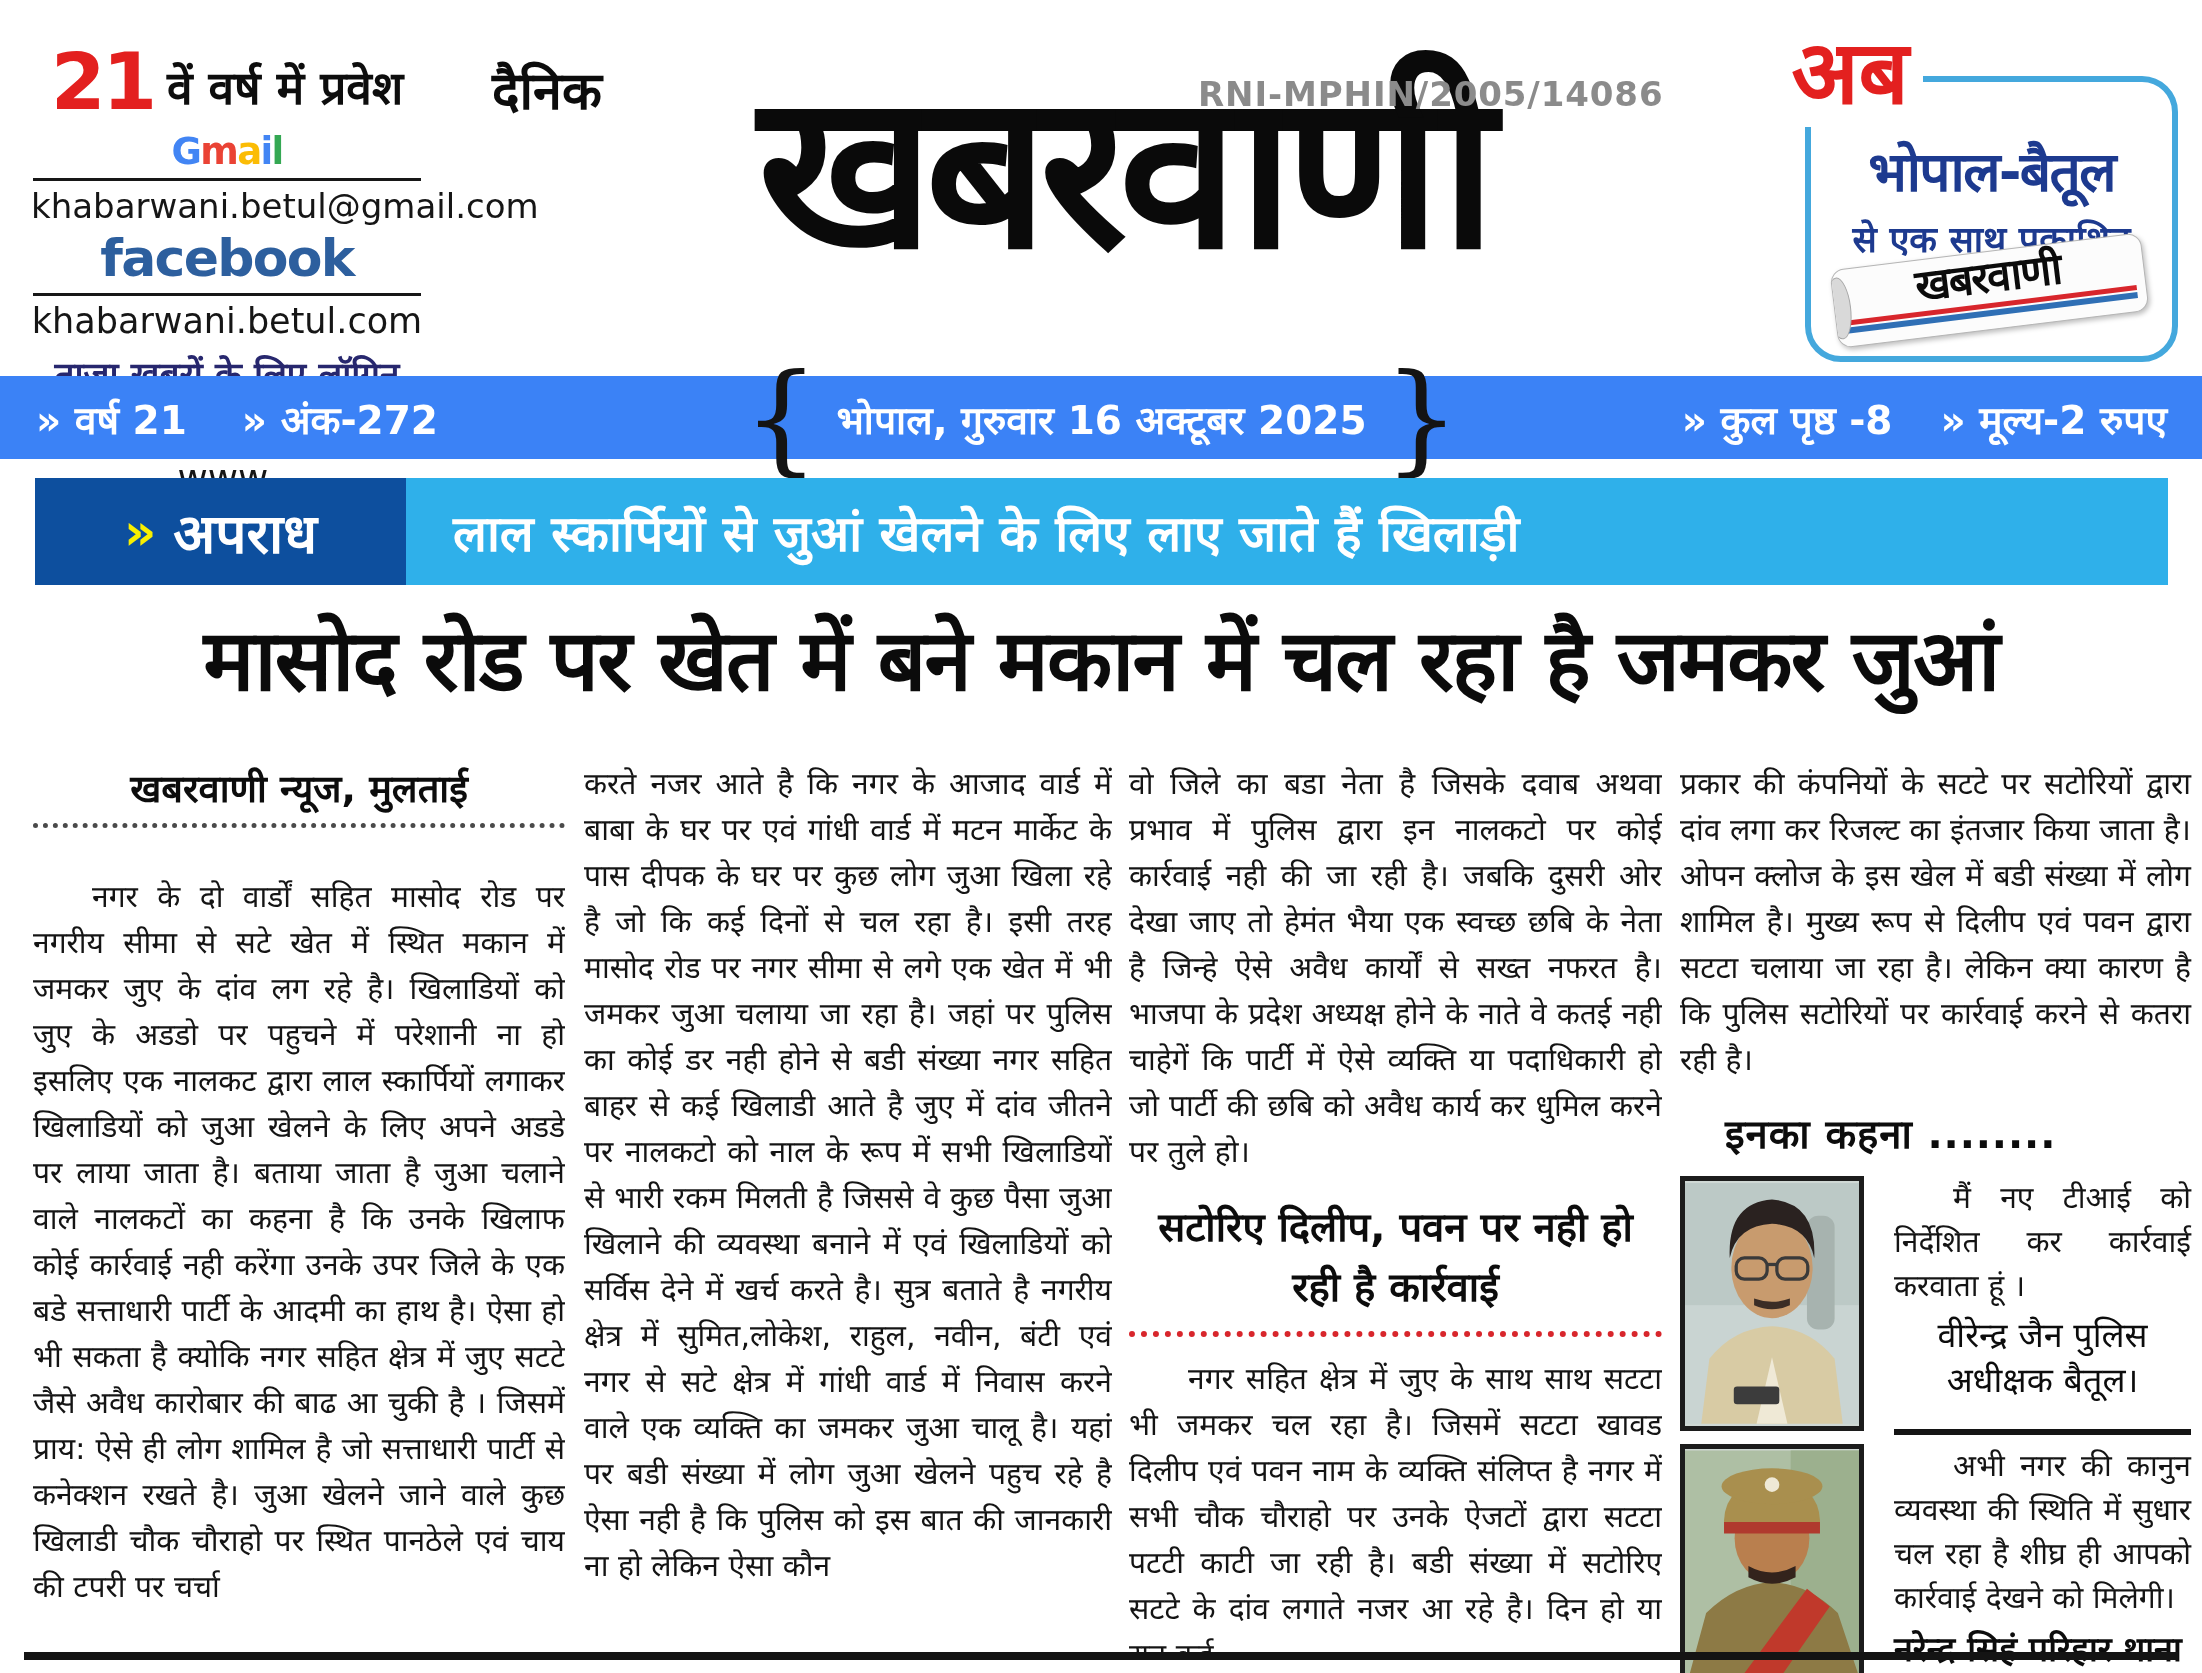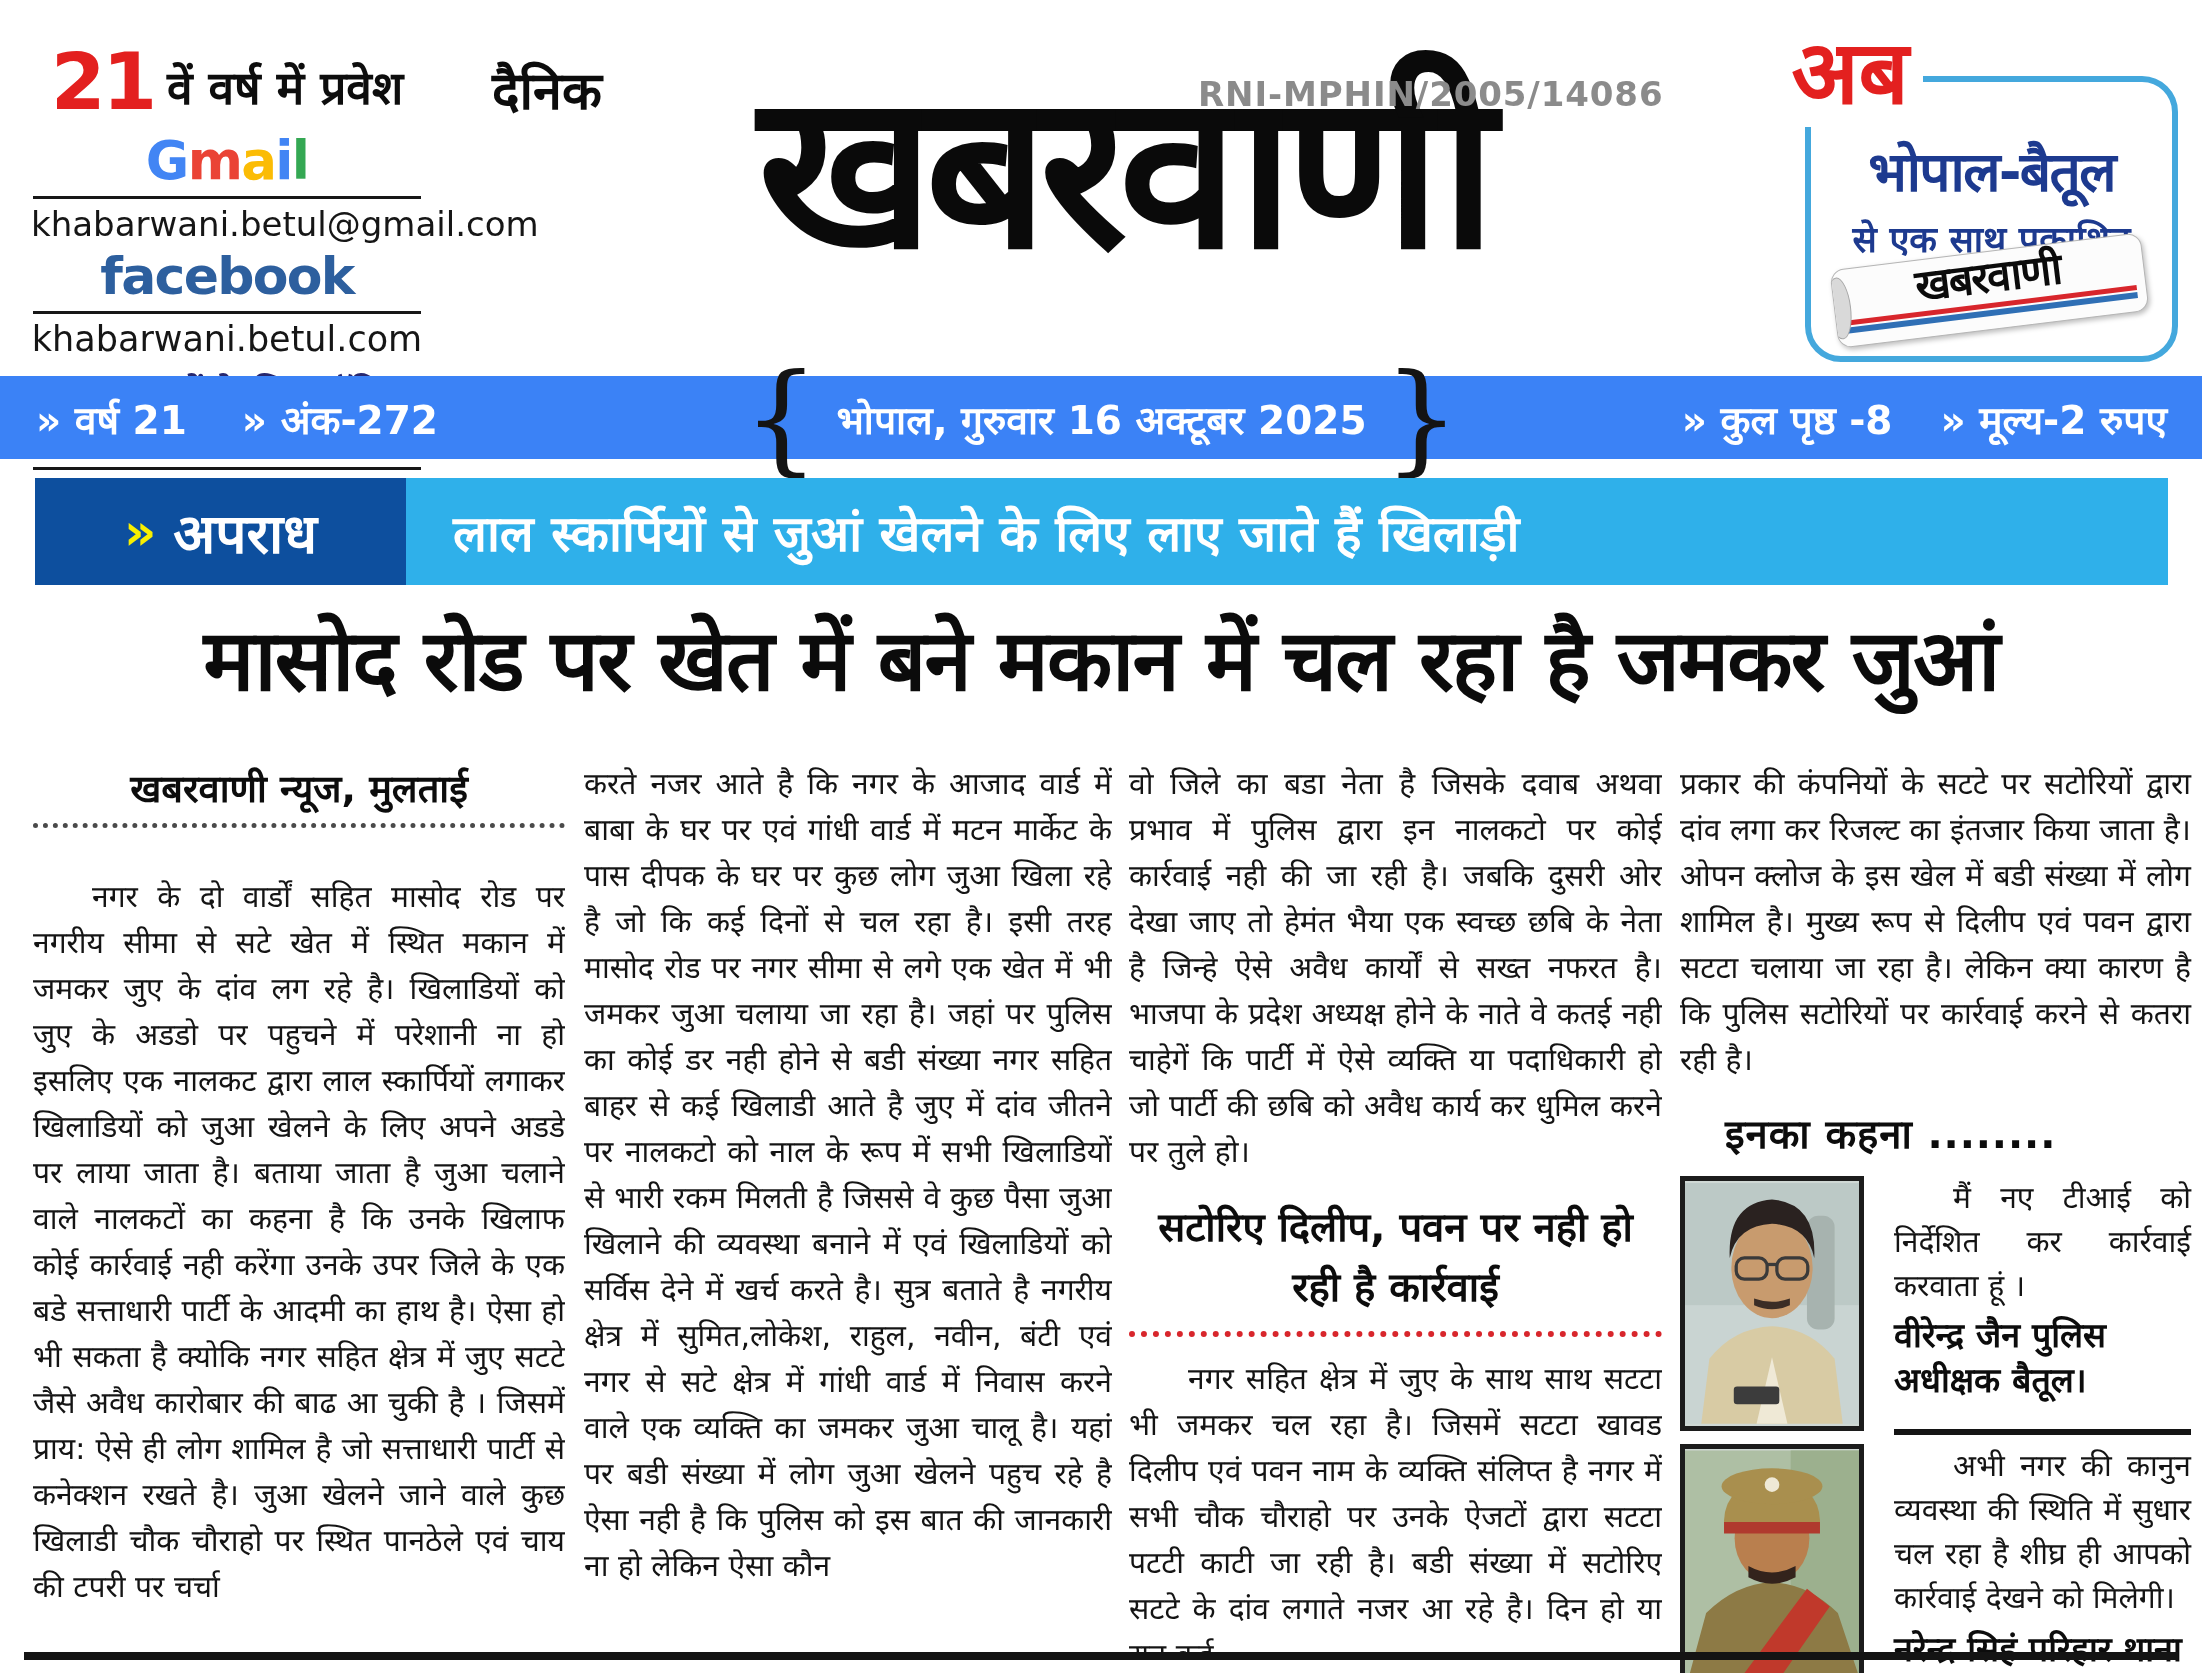--- a/index.html
+++ b/index.html
@@ -5,21 +5,21 @@
   *{margin:0;padding:0;box-sizing:border-box}
   html,body{background:#e8e8e8}
   body{font-family:"DejaVu Sans",sans-serif}
   .page{position:relative;width:2203px;height:1673px;background:#fff;overflow:hidden;margin:0 auto;color:#111}
 
   
   .hdr-left{position:absolute;left:31px;top:36px;width:392px;text-align:center}
   .anno{white-space:nowrap}
   .anno .num{color:#e3201f;font-size:79px;font-weight:bold;vertical-align:-5.2px;letter-spacing:-3.4px}
   .anno .txt{color:#0d0d0d;font-size:46px;font-weight:bold;margin-left:8.6px}
-  .gmail{font-size:53px;font-weight:bold;margin-top:1.7px;letter-spacing:-1.7px}
+  .gmail{font-size:37px;font-weight:bold;margin-top:1.7px;letter-spacing:-1.7px}
   .gl0{color:#4285f4}.gl1{color:#ea4335}.gl2{color:#fbbc05}.gl3{color:#4285f4}.gl4{color:#34a853}
   .hrule{border-top:3.4px solid #171717;margin:5.2px 1.7px}
   .email{font-size:34px;color:#161616}
   .fb{font-size:52px;font-weight:bold;color:#2d5f9e;letter-spacing:-1.7px;margin-top:1.7px}
   .fburl{font-size:35px;color:#161616}
   .login{font-size:35px;font-weight:bold;color:#27276e;margin-top:8.6px}
   .www{font-size:37px;color:#161616;margin-top:1.7px}
 
   
   .dainik{position:absolute;left:492px;top:53px;font-size:52px;font-weight:bold;color:#0c0c0c}
@@ -67,21 +67,21 @@
   .dotdark{border-bottom:5.2px dotted #4a4a4a;margin-bottom:46px}
   .subhead{font-size:40px;font-weight:bold;text-align:center;line-height:1.5;margin:22.4px 0 13.8px;white-space:pre-line;color:#0c0c0c}
   .dotred{border-bottom:6.9px dotted #d8262c;margin-bottom:19px}
   .qhead{font-size:40px;font-weight:bold;color:#0c0c0c;margin:22.4px 0 15.5px;padding-left:45px;letter-spacing:0.9px}
   .quote{display:flex;gap:30px;margin-bottom:8.6px}
   .photo{flex:0 0 184px;height:255px;border:5.2px solid #1c1c1c;background:#cfd8d4;overflow:hidden}
   .photo svg{display:block;width:100%;height:100%}
   .photo2{height:239px}
   .qcol{flex:1;min-width:0}
   .qtext{font-size:30px;line-height:44px;text-align:justify;color:#141414}
-  .qauthor-r{font-size:34px;line-height:45px;font-weight:bold;text-align:left;color:#0c0c0c;margin-top:5.2px}
+  .qauthor-r{font-size:34px;line-height:45px;font-weight:normal;text-align:center;color:#0c0c0c;margin-top:5.2px}
   .qauthor-l{font-size:34px;line-height:45px;font-weight:bold;text-align:left;color:#0c0c0c;margin-top:6.9px;white-space:nowrap}
   .qrule{border-top:6px solid #141414;margin-top:26px}
 
   .pagerule{position:absolute;left:24px;top:1652px;width:2154px;height:7.7px;background:#141414}
 </style>
 </head>
 <body>
 
 <div class="page">
 

